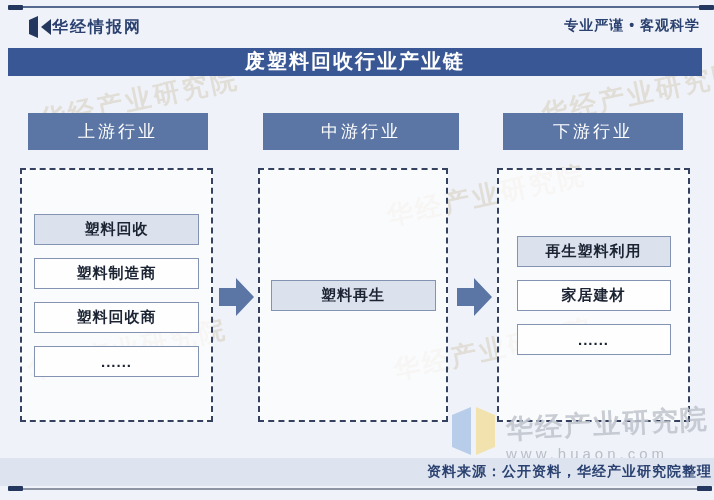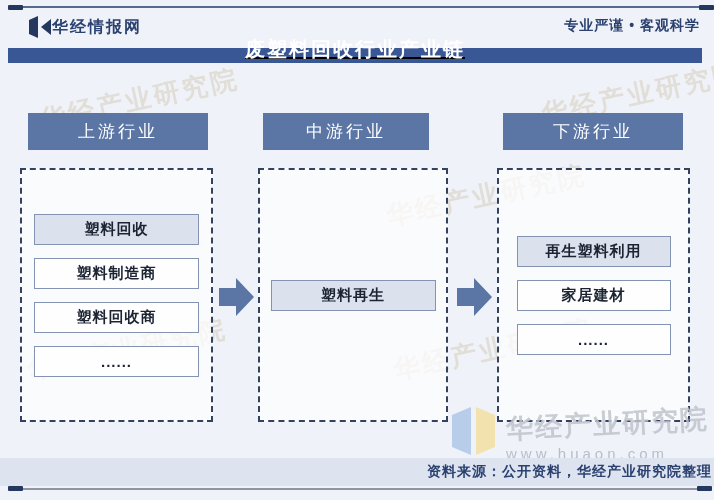--- a/index.html
+++ b/index.html
@@ -13,38 +13,38 @@
   .rule-cap{position:absolute;width:15px;height:5px;background:#24385f;border-radius:1px;}
   .cap-tl{left:8px;top:5px;}  .cap-tr{right:0px;top:5px;}
   .cap-bl{left:8px;top:486px;} .cap-br{right:2px;top:486px;}
 
   
   .brand{position:absolute;left:28px;top:15px;display:flex;align-items:center;}
   .brand-text{font-size:16px;font-weight:bold;color:#2b4170;letter-spacing:2px;}
   .slogan{position:absolute;right:14px;top:17px;font-size:14px;font-weight:bold;color:#2b4170;letter-spacing:1px;}
 
   
-  .titlebar{position:absolute;left:8px;top:48px;width:694px;height:15px;background:#3a5795;
-    display:flex;align-items:flex-end;justify-content:center;text-decoration:underline;}
+  .titlebar{position:absolute;left:8px;top:48px;width:694px;height:28px;background:#3a5795;
+    display:flex;align-items:flex-start;justify-content:center;}
   .titlebar span{color:#ffffff;font-size:20px;font-weight:bold;letter-spacing:2px;}
 
   
   .wm{position:absolute;color:#d9d1c3;opacity:.6;font-size:26px;font-weight:bold;
       letter-spacing:3px;transform:rotate(-12deg);white-space:nowrap;pointer-events:none;}
   .wm-bottom{position:absolute;left:452px;top:406px;display:flex;align-items:flex-start;gap:10px;pointer-events:none;}
   .wm-bottom-txt{display:flex;flex-direction:column;}
   .wm-brand{font-size:27px;font-weight:bold;color:#c0c4cd;opacity:.85;letter-spacing:2px;transform:rotate(-3deg);}
   .wm-url{font-size:15px;color:#b9bec8;letter-spacing:4px;margin-top:3px;}
 
   
   .col-header{position:absolute;top:113px;height:37px;background:#5b76a5;
     display:flex;align-items:center;justify-content:center;}
   .col-header span{color:#ffffff;font-size:17px;font-weight:normal;letter-spacing:3px;}
   .h-up{left:28px;width:180px;}
-  .h-mid{left:263px;width:166px;}
+  .h-mid{left:263px;width:196px;}
   .h-down{left:503px;width:180px;}
 
   .dashed-box{position:absolute;top:168px;height:254px;border:2px dashed #34415f;
     background:rgba(253,253,254,.75);box-sizing:border-box;
     display:flex;flex-direction:column;align-items:center;justify-content:center;}
   .d-up{left:20px;width:193px;}
   .d-mid{left:258px;width:190px;}
   .d-down{left:497px;width:193px;}
 
   .item{width:165px;height:31px;margin:6.5px 0;background:#fefefe;border:1px solid #8593b2;

